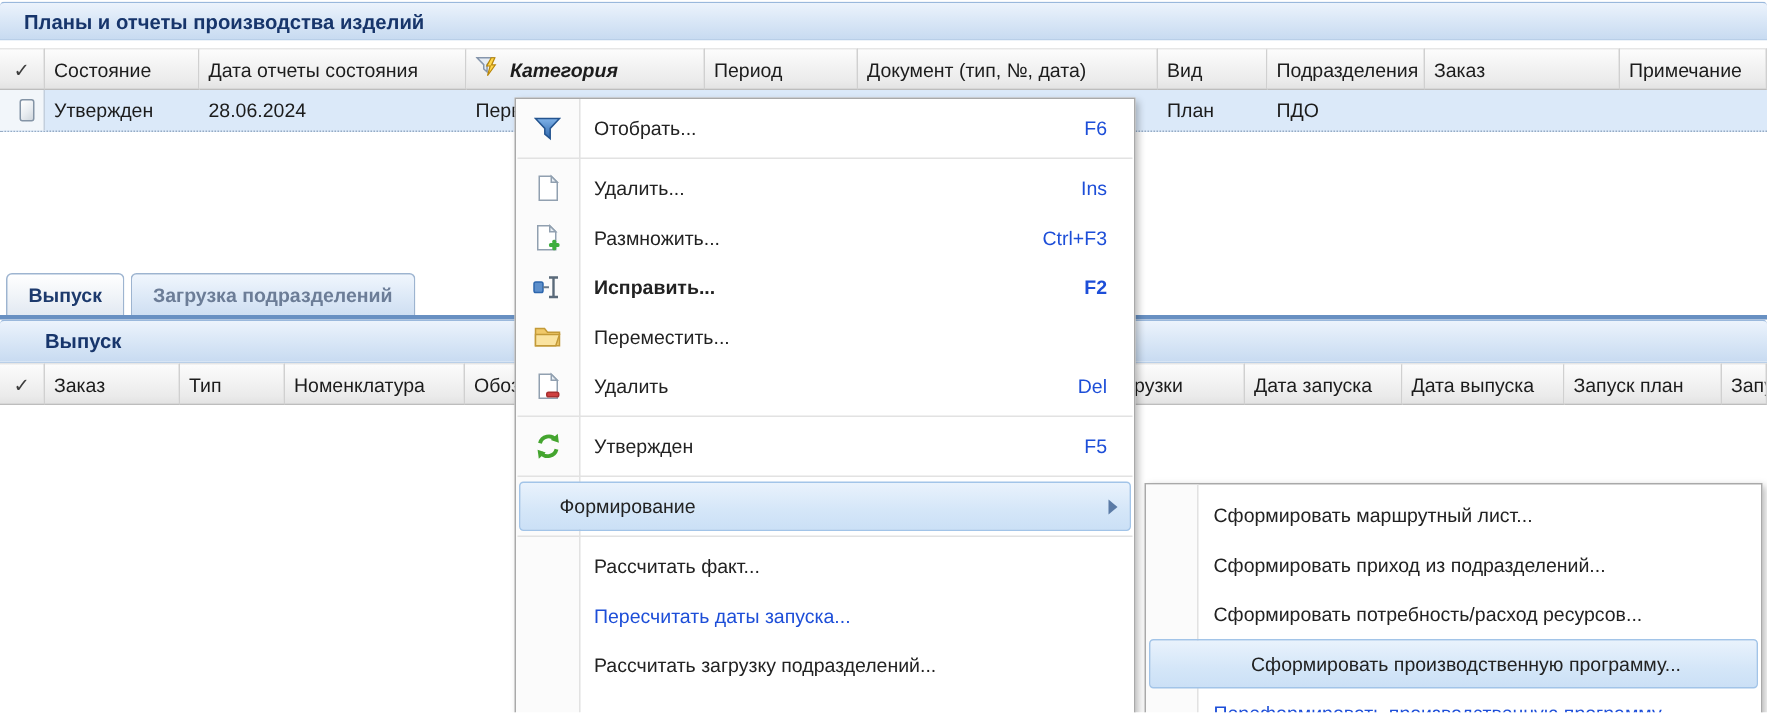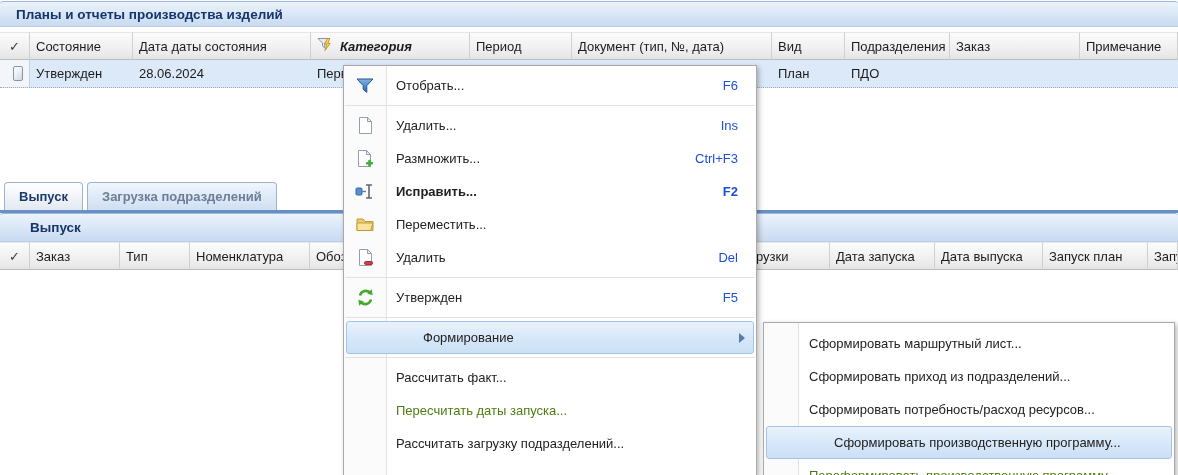--- a/index.html
+++ b/index.html
@@ -78,23 +78,23 @@
   #main-menu::before { width: 42px; }
   #sub-menu::before  { width: 34px; }
   .mi {
     position: relative; height: 33px; display: flex; align-items: center;
     padding-left: 52px; color: #222; z-index: 1;
   }
   #sub-menu .mi { padding-left: 45px; }
   .mi .ico { position: absolute; left: 9px; top: 50%; transform: translateY(-50%); width: 24px; height: 20px; display: flex; align-items: center; justify-content: center; }
   .mi .sc { position: absolute; right: 18px; color: #1d4ed8; }
   .mi.bold, .mi.bold .sc { font-weight: bold; }
-  .mi.dis, .mi.dis .sc { color: #4d7c0f; }
+  .mi.dis, .mi.dis .sc { color: #1d4ed8; }
   .mi.hl {
-    margin: 0 2px; padding-left: 76px;
+    margin: 0 2px; padding-left: 26px;
     background: linear-gradient(#e9f2fc, #d4e6f8 60%, #cbe0f6);
     border: 1px solid #a2c4e8; border-radius: 3px;
   }
   #sub-menu .mi.hl { padding-left: 67px; }
   .sep { height: 1px; background: #e2e2e2; margin: 3px 1px; position: relative; z-index: 2; }
   .arrow {
     position: absolute; right: 8px; top: 50%; transform: translateY(-50%);
     width: 0; height: 0; border-left: 6px solid #5b7ba6;
     border-top: 5px solid transparent; border-bottom: 5px solid transparent;
   }
@@ -106,21 +106,21 @@
 
   <div id="panel1-title" class="panel-title">
     <span>Планы и отчеты производства изделий</span>
   </div>
 
   <div id="t1-head" class="trow">
     <div class="th w30 center">
       <span class="chk-glyph">✓</span>
     </div>
     <div class="th w103">Состояние</div>
-    <div class="th w178">Дата даты состояния</div>
+    <div class="th w178">Дата отчеты состояния</div>
     <div class="th w159">
       <span class="ico">
         <svg width="19" height="16" viewBox="0 0 19 16">
           <path d="M1 1.5 h11 l-4.3 4.6 v4.8 l-2.2 -1.9 v-2.9 z" fill="#e7edf4" stroke="#8696ac" stroke-width="1"></path>
           <path d="M10.5 1.5 l-3 5.5 h2.3 l-1.8 6.5 5.2 -7.2 h-2.5 l2.2 -4.8 z" fill="#ffd84d" stroke="#b8860b" stroke-width="0.8"></path>
         </svg>
       </span>
       <span class="cat-label">Категория</span>
     </div>
     <div class="th w102">Период</div>

